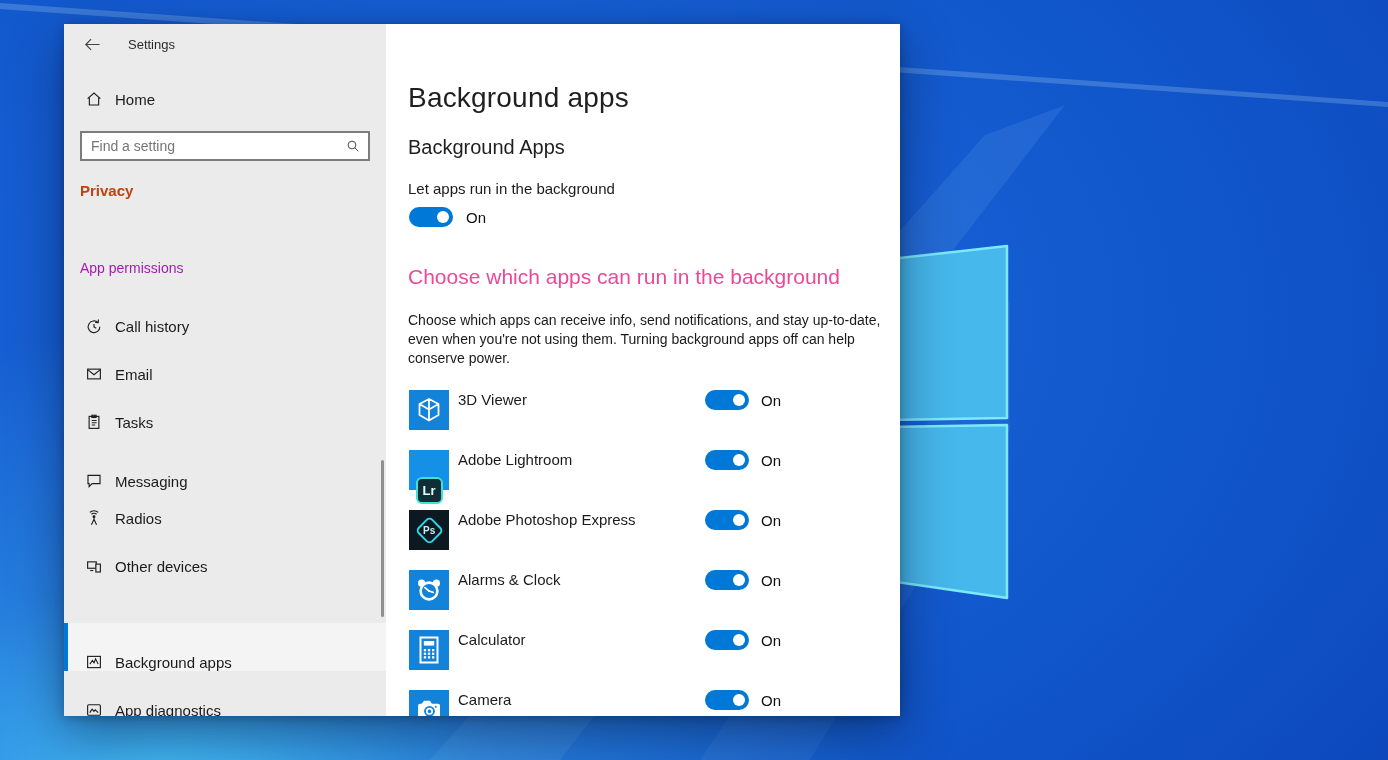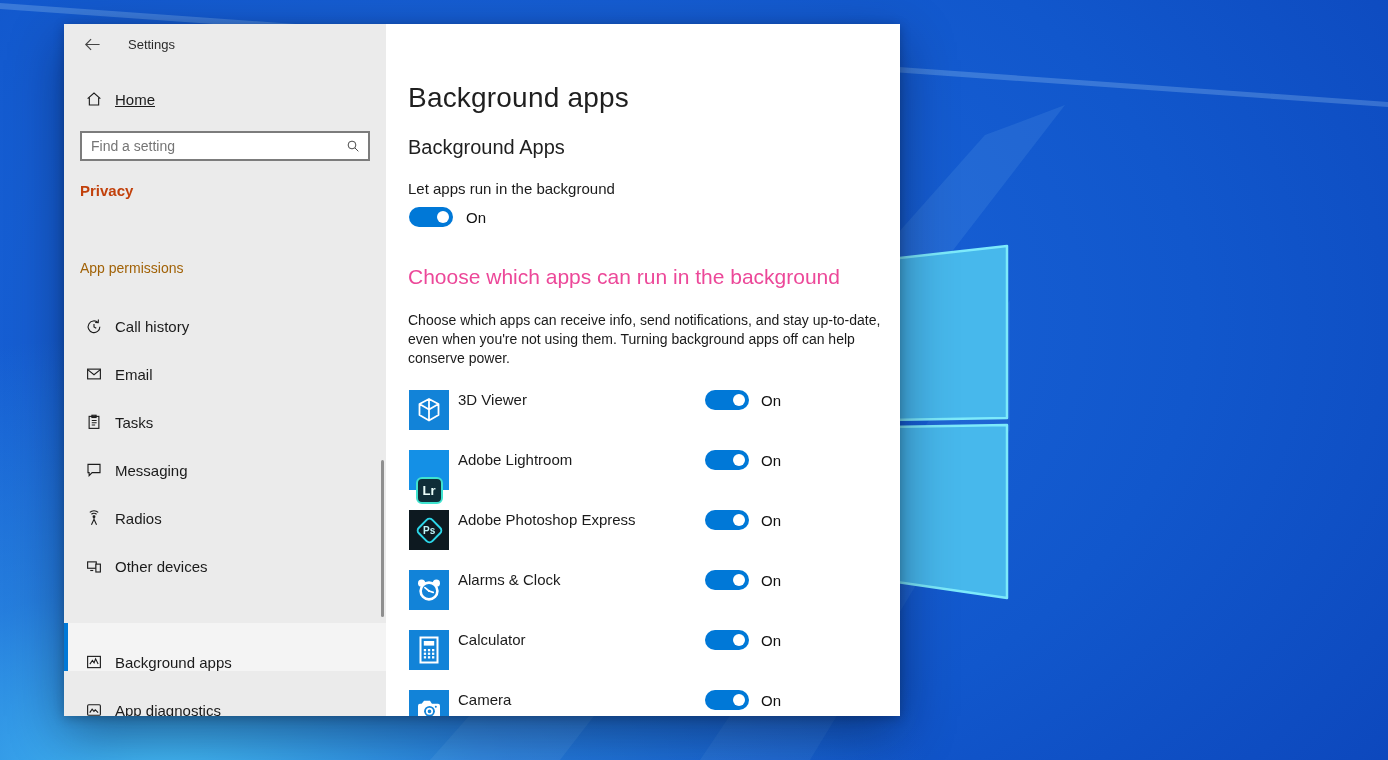--- a/index.html
+++ b/index.html
@@ -21,30 +21,30 @@
 
   
   .sidebar { position:absolute; left:0; top:0; width:322px; height:100%;
     background:#ebebeb; }
   .back-btn { position:absolute; left:12px; top:6px; width:32px; height:28px;
     display:flex; align-items:center; justify-content:center; cursor:pointer; }
   .app-title { position:absolute; left:64px; top:13px; font-size:13px; color:#2b2b2b; }
   .home-row { position:absolute; left:0; top:55px; width:100%; height:40px;
     display:flex; align-items:center; cursor:pointer; }
   .home-row .nav-ic { margin-left:21px; }
-  .home-row .nav-label { margin-left:12px;text-decoration:underline; }
+  .home-row .nav-label { margin-left:12px; }
   .searchbox { position:absolute; left:16px; top:107px; width:290px; height:30px;
     background:#fff; border:2px solid #7c7c7c; }
   .searchbox input { position:absolute; inset:0; border:none; outline:none;
     padding:0 30px 0 9px; font-size:14px; color:#333; background:transparent;
     font-family:"Liberation Sans","DejaVu Sans",sans-serif; }
   .searchbox .search-ic { position:absolute; right:7px; top:5px; }
   .cat-heading { position:absolute; left:16px; top:158px; font-size:15px;
     font-weight:bold; color:#c2410c; }
-  .group-heading { position:absolute; left:16px; top:236px; font-size:14px; color:#a16207; }
+  .group-heading { position:absolute; left:16px; top:236px; font-size:14px; color:#a21caf; }
 
   .nav-row { position:absolute; left:0; width:100%; height:48px;
     display:flex; align-items:flex-end; cursor:pointer; }
   .nav-row.selected { background:#f4f4f4; }
   .nav-row .accent-bar { position:absolute; left:0; top:0; width:4px; height:48px;
     background:#0078d7; }
   .nav-ic { width:18px; height:18px; display:flex; align-items:center;
     justify-content:center; color:#1c1c1c; }
   .nav-row .nav-ic { margin-left:21px; }
   .nav-label { margin-left:12px; font-size:15px; color:#1b1b1b; white-space:nowrap; }
@@ -164,21 +164,21 @@
       <span class="nav-ic">
         <svg width="18" height="18" viewBox="0 0 24 24" fill="none" stroke="currentColor" stroke-width="1.5">
             <rect x="5.5" y="4.5" width="13" height="16"></rect>
             <rect x="9.2" y="3" width="5.6" height="3"></rect>
             <path d="M9 10h6.5 M9 13h6.5 M9 16h4.5"></path>
           </svg>
       </span>
       <span class="nav-label">Tasks</span>
     </div>
 
-    <div class="nav-row" style="top:407px">
+    <div class="nav-row" style="top:418px">
       <span class="nav-ic">
         <svg width="18" height="18" viewBox="0 0 24 24" fill="none" stroke="currentColor" stroke-width="1.5">
             <path d="M4 4.5 h16 v11 h-10.5 L5.5 19.5 v-4 H4 z"></path>
           </svg>
       </span>
       <span class="nav-label">Messaging</span>
     </div>
 
     <div class="nav-row" style="top:455px">
       <span class="nav-ic">

